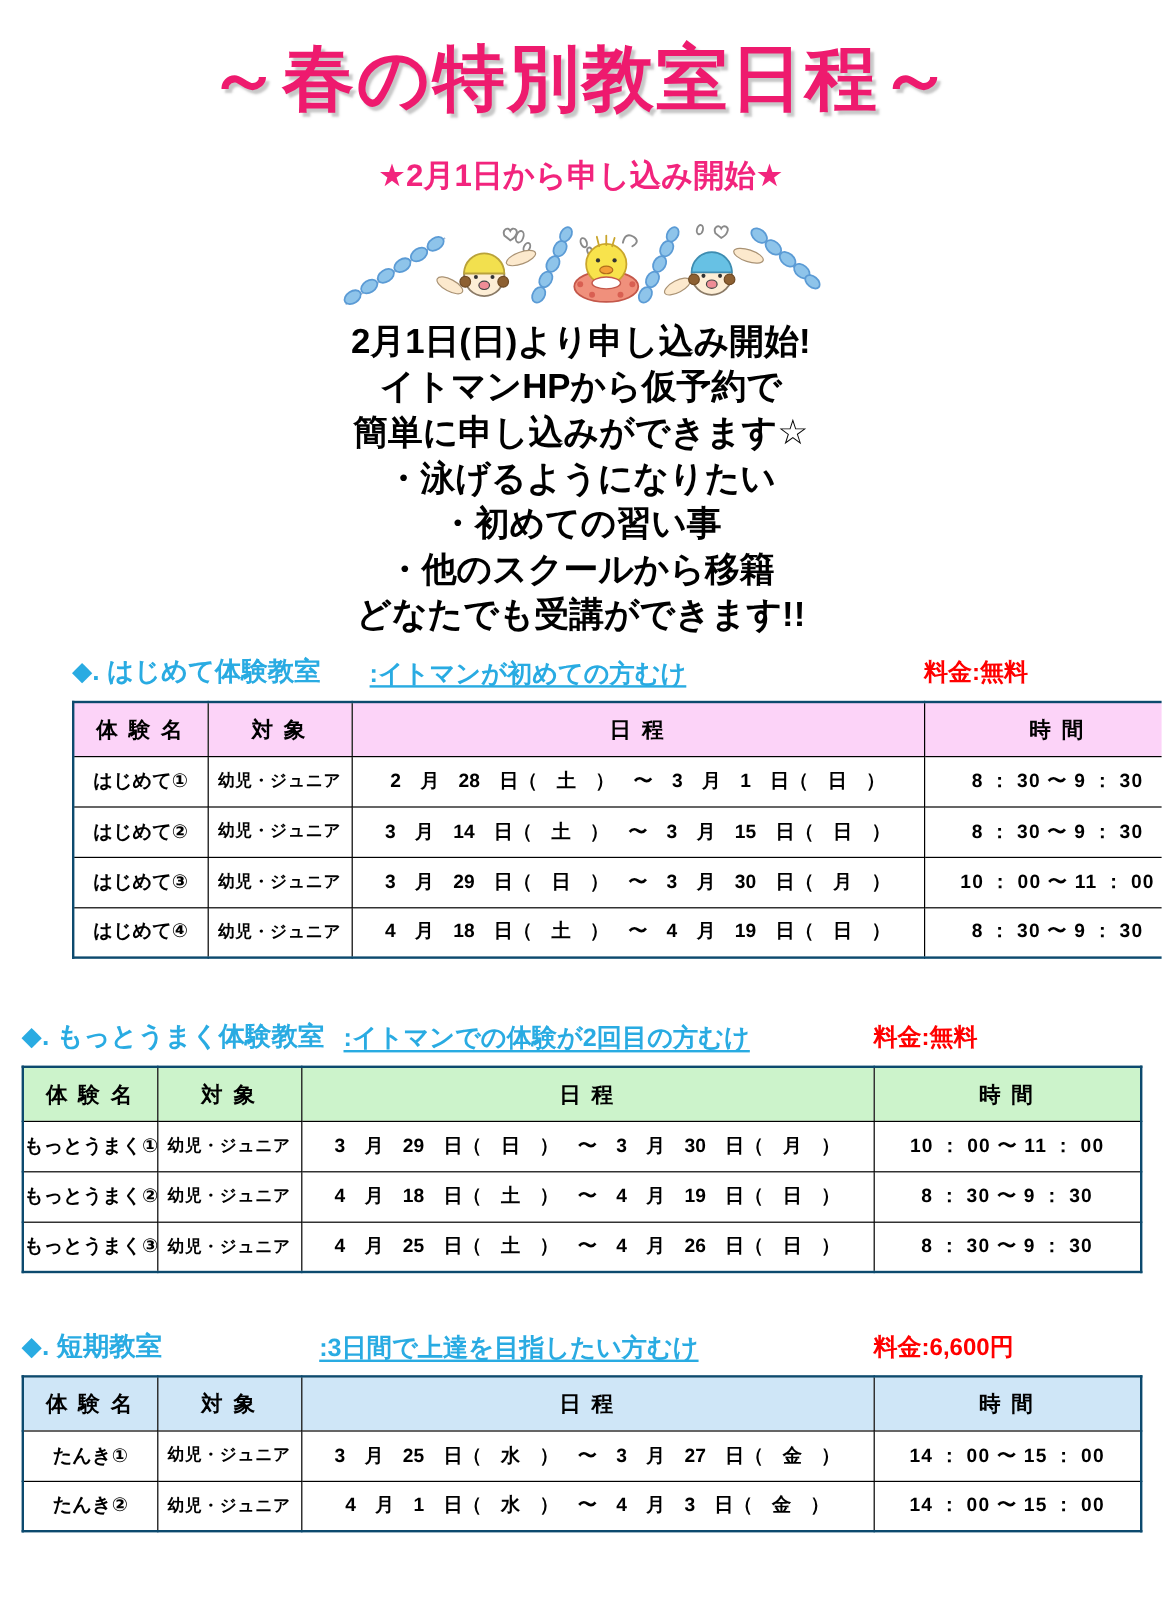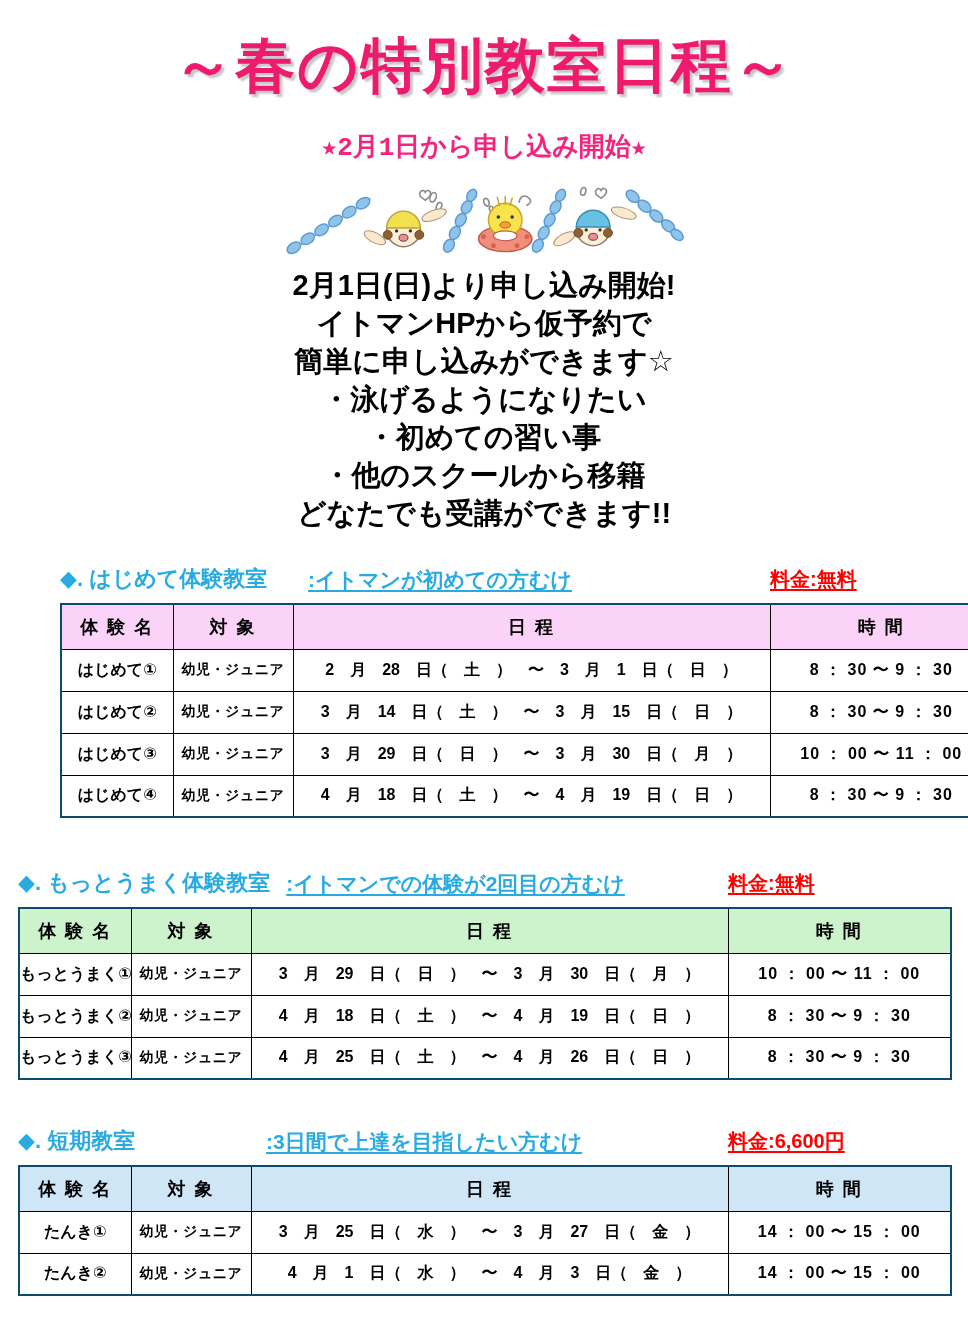--- a/index.html
+++ b/index.html
@@ -21,51 +21,50 @@
     color: #ee1a6e;
     text-shadow: 3px 3px 2px rgba(130,130,130,0.45);
     white-space: nowrap;
   }
   .sub-title {
     margin-top: 22px;
     text-align: center;
     font-size: 26px;
     color: #f2247d;
     white-space: nowrap;
-    font-family: Liberation Mono, monospace;
   }
   .illo-wrap { text-align: center; margin-top: 18px; height: 80px; }
   .intro {
     margin-top: 4px;
     text-align: center;
     font-size: 29px;
     line-height: 38px;
     color: #000000;
   }
   .intro div { white-space: nowrap; }
 
   .section { margin: 0 18px; }
-  .section-1 { margin-top: 32px; padding-left: 42px; }
+  .section-1 { margin-top: 13px; padding-left: 42px; }
   .section-2 { margin-top: 50px; }
   .section-3 { margin-top: 46px; }
 
   .sec-head { position: relative; display: flex; align-items: flex-end; height: 30px; margin-bottom: 9px; }
   .sec-title {
     font-size: 22px; color: #29abe2;
     min-width: 232px; margin-right: 16px; white-space: nowrap;
   }
   .sec-desc {
     font-size: 21px; color: #29abe2;
     text-decoration: underline; text-underline-offset: 3px;
     white-space: nowrap;
   }
   .sec-fee {
     position: absolute; left: 710px; bottom: 1px;
     font-size: 20px; color: #ff0000;
-    text-decoration: underline; text-underline-offset: 3px;
+    text-underline-offset: 3px;
     white-space: nowrap;
   }
 
   table.sched {
     border-collapse: collapse;
     width: 932px;
     table-layout: fixed;
     border: 2px solid #0c4a6e;
   }
   table.sched th, table.sched td {

